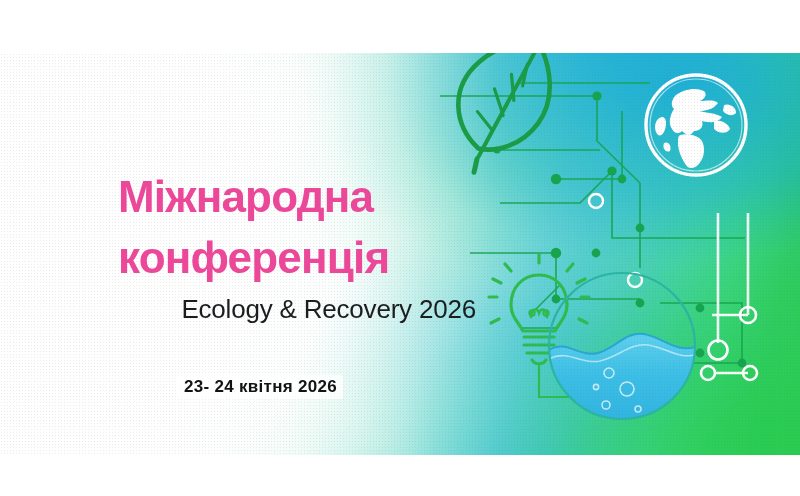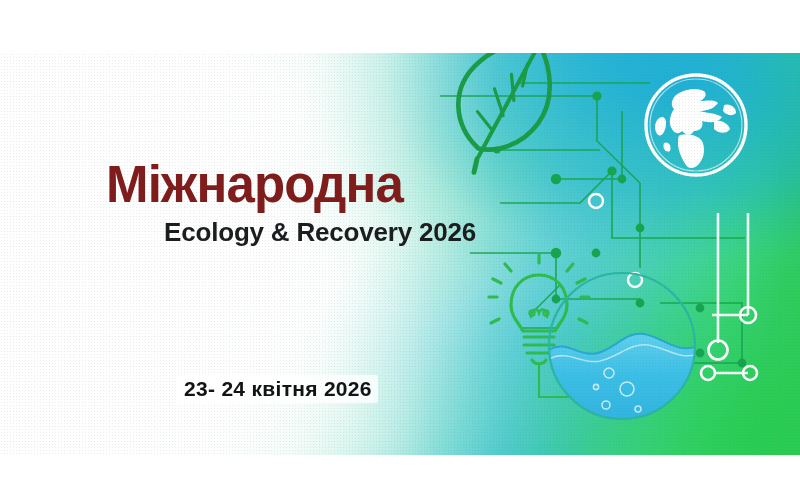--- a/index.html
+++ b/index.html
@@ -91,44 +91,44 @@
   }
 
   
   .text-block {
     position: absolute;
     left: 106px;
     top: 160px;
     width: 470px;
   }
   .headline {
-    margin: 0;
-    color: #7f1d1d;
-    font-size: 51px;
+    margin: 12px;
+    color: #ec4899;
+    font-size: 44px;
     line-height: 49px;
     font-weight: 700;
     letter-spacing: -0.8px;
     white-space: nowrap;
   }
   .subtitle {
     margin: 8px 0 0 0;
     color: #1b1d1f;
     font-size: 26px;
     line-height: 30px;
-    font-weight: 700;
+    font-weight: 400;
     letter-spacing: -0.2px;
     text-align: right;
     padding-right: 100px;
   }
   .dates {
     position: absolute;
     left: 178px;
     top: 375px;
     color: #111315;
-    font-size: 21px;
+    font-size: 17px;
     font-weight: 700;
     letter-spacing: 0.3px;
     background: rgba(255,255,255,0.78);
     padding: 2px 6px;
     border-radius: 2px;
   }
 </style>
 </head>
 <body>
 
@@ -273,18 +273,19 @@
         <circle cx="622" cy="293" r="73" fill="none" stroke="#2bb5a2" stroke-width="2.2"></circle>
       </g>
 
     </svg>
 
     <div class="grain"></div>
   </div>
 
   <div class="text-block">
     <h1 class="headline">Міжнародна</h1>
+    <h1 class="headline">конференція</h1>
     <p class="subtitle">Ecology &amp; Recovery 2026</p>
   </div>
 
   <div class="dates">23-  24 квітня 2026</div>
 
 </div>
 
 </body></html>

